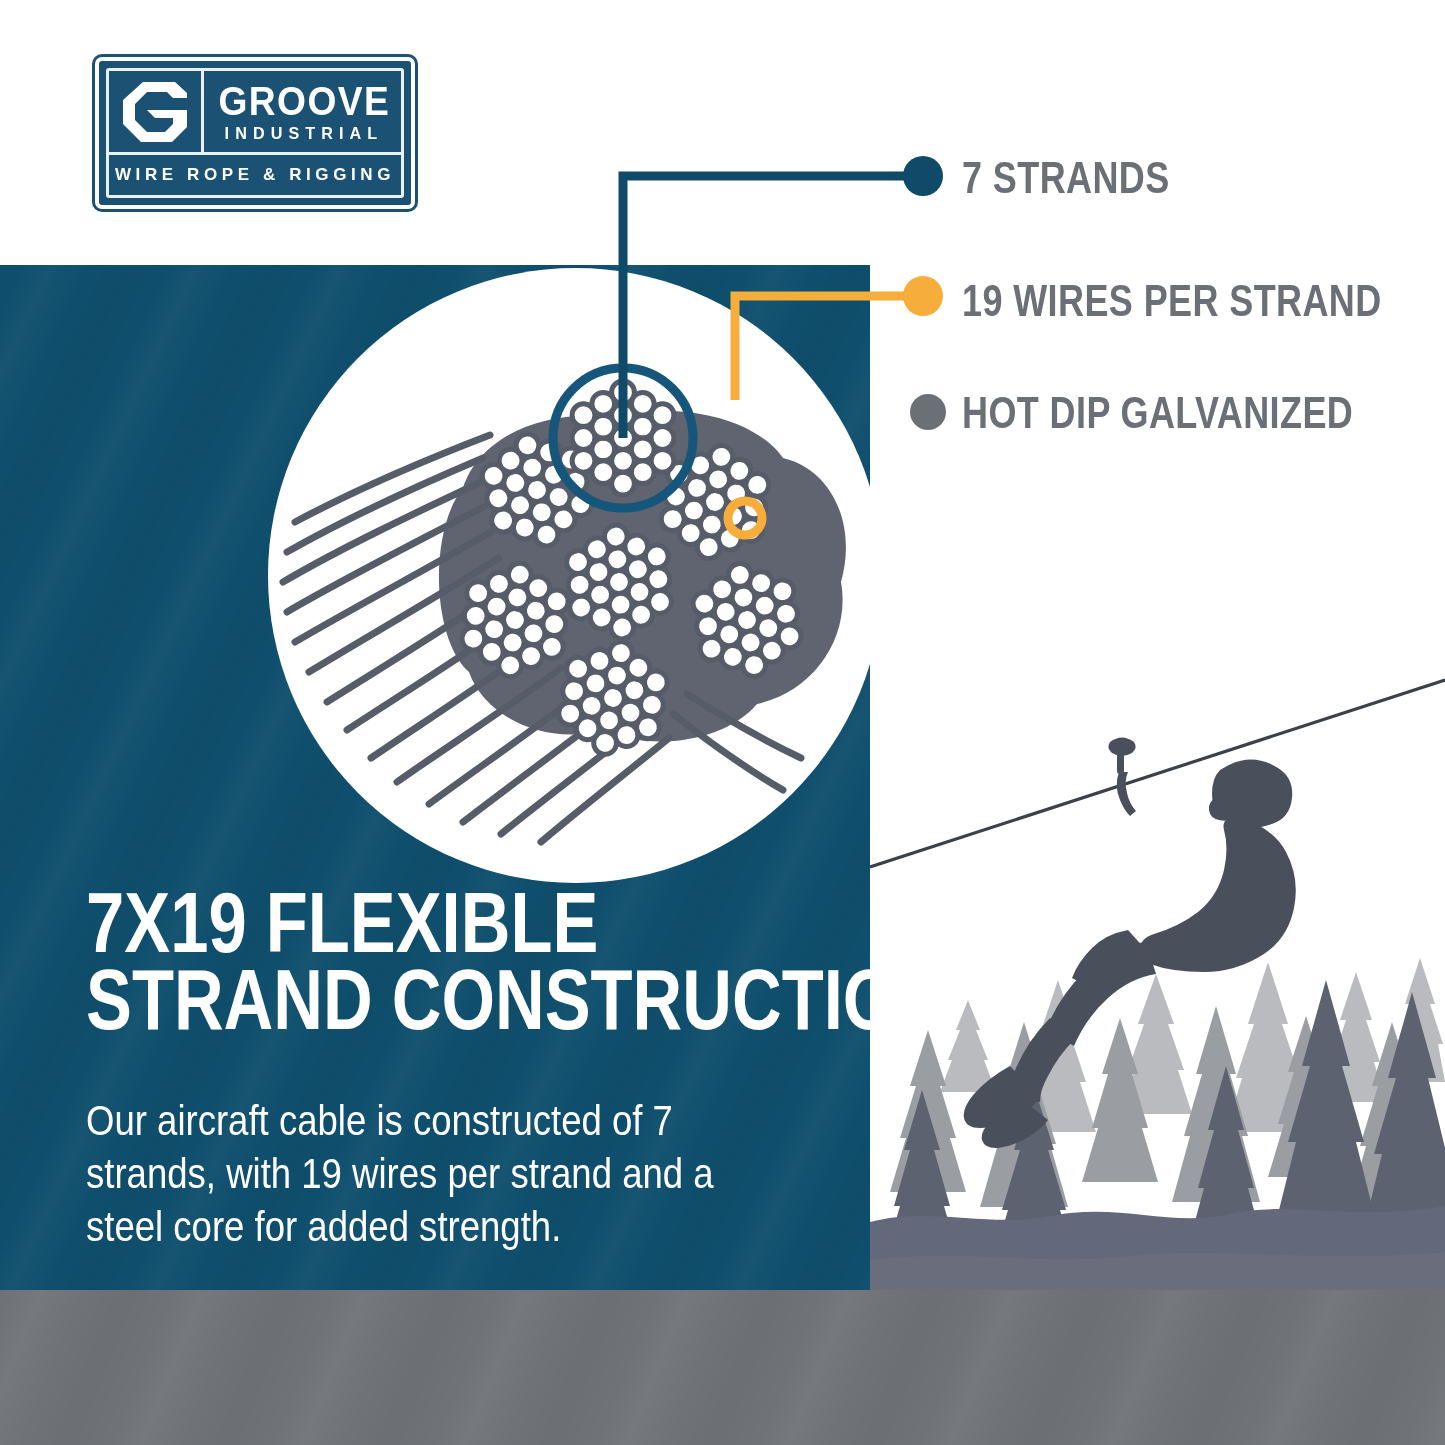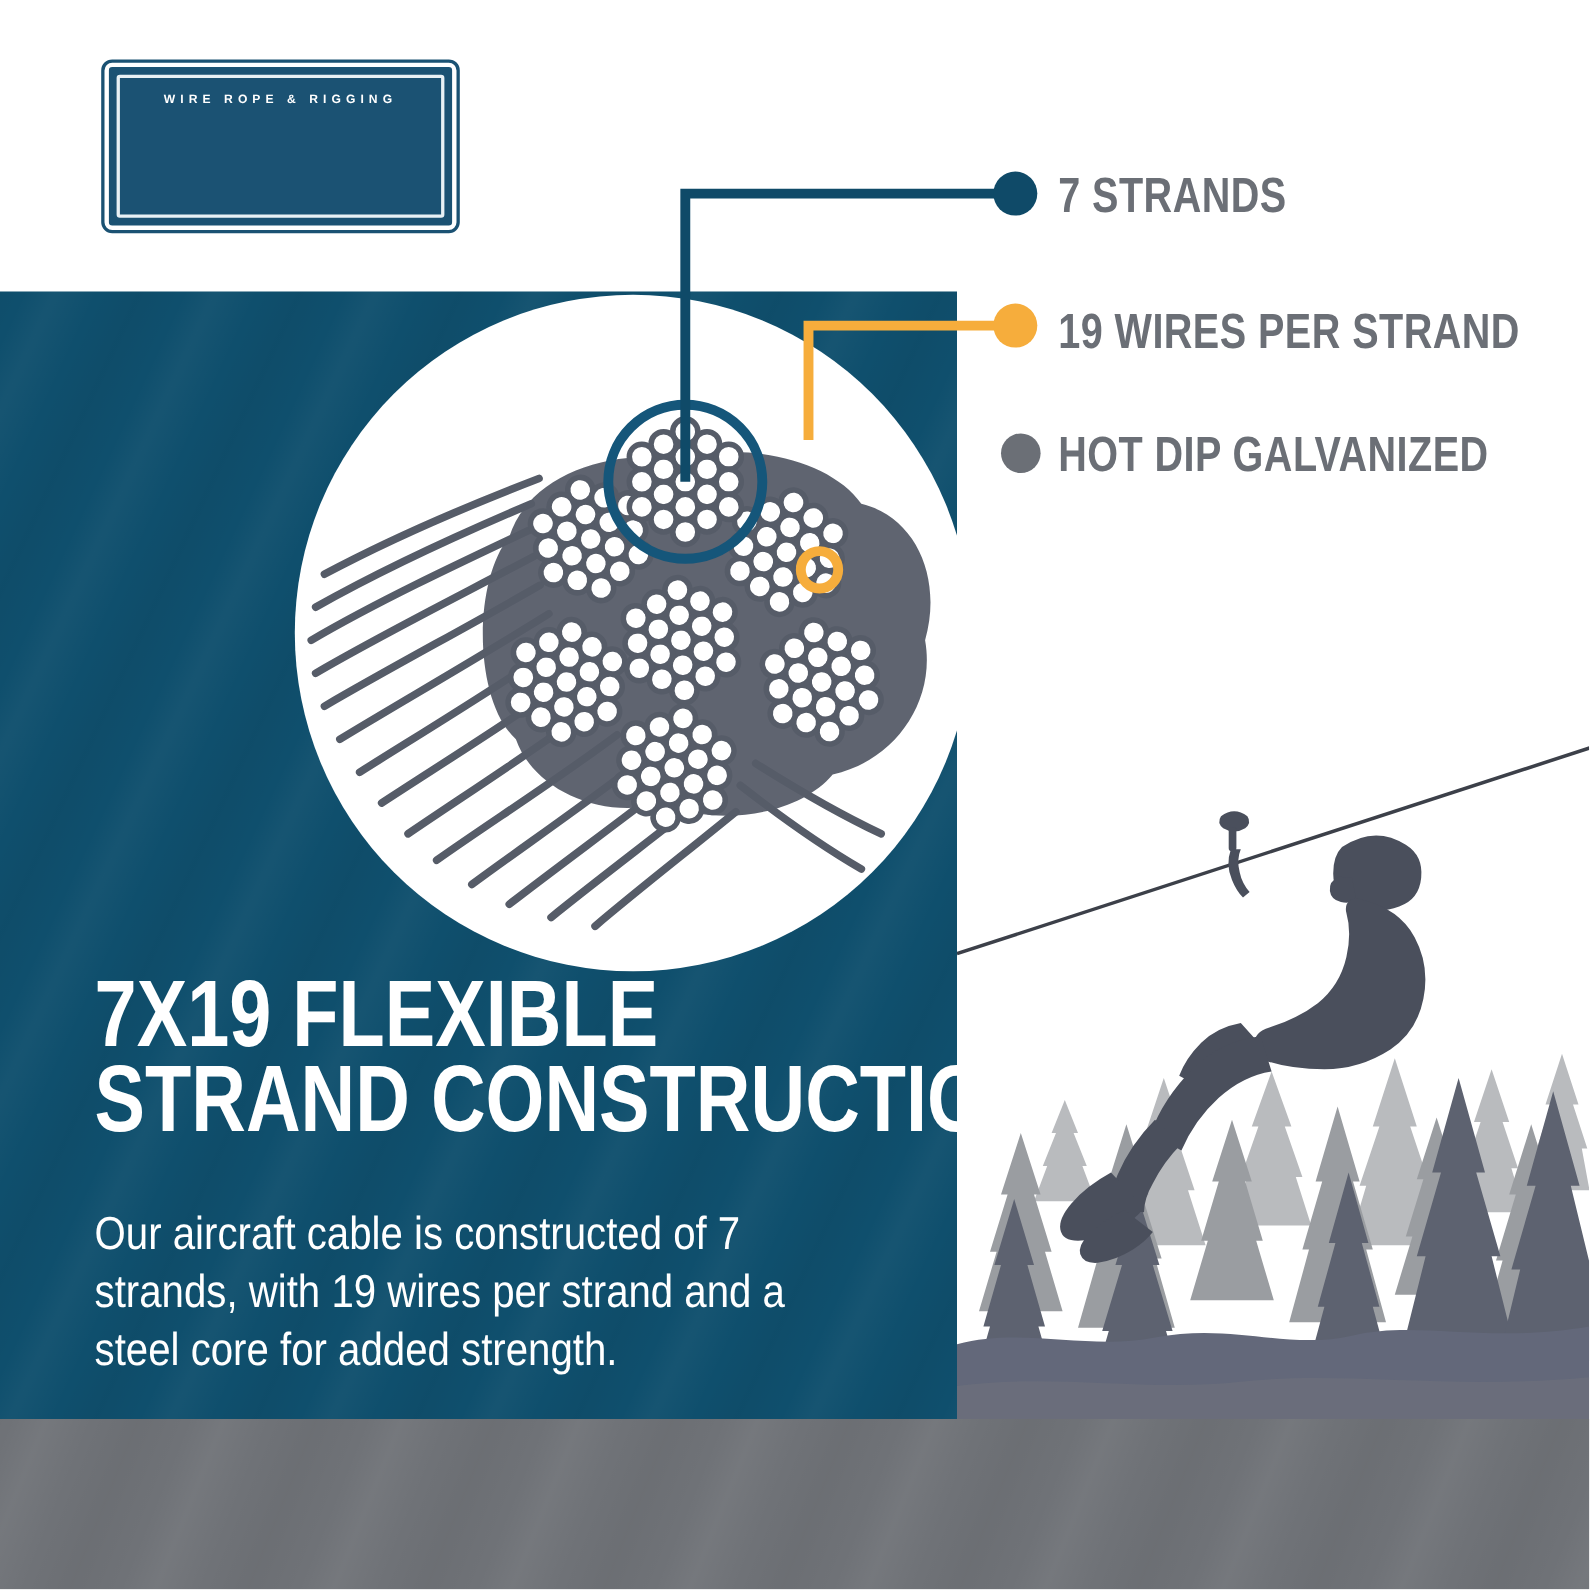--- a/index.html
+++ b/index.html
@@ -45,21 +45,21 @@
   }
   #logo-sub{
     color:#ffffff;font-weight:bold;font-size:16.5px;line-height:1;
     letter-spacing:6.2px;margin-top:5px;white-space:nowrap;
     transform:scaleX(0.98);transform-origin:center;
   }
   #logo-tag{
     height:40px;flex:0 0 40px;display:flex;align-items:center;justify-content:center;
   }
   #logo-tag span{
-    color:#ffffff;font-weight:bold;font-size:11px;letter-spacing:4.6px;white-space:nowrap;
+    color:#ffffff;font-weight:bold;font-size:17px;letter-spacing:4.6px;white-space:nowrap;
   }
 
   
   #blue-panel{
     position:absolute;left:0;top:265px;width:870px;height:1025px;
     background:#0f4f6d;
     overflow:hidden;
   }
   #blue-panel .waves{
     position:absolute;inset:-20% -20% -20% -20%;
@@ -143,20 +143,31 @@
        rgba(255,255,255,0.000) 150px);
   }
 </style>
 </head>
 <body>
 
 <div id="page">
 
   <div id="logo">
     <div id="logo-inner">
+      <div id="logo-top">
+        <div id="logo-mark">
+          <svg viewBox="0 0 64 60" aria-hidden="true">
+            <path d="M20 0 H52 L64 11 V16 H50 L44 10 H24 L12 22 V38 L24 50 H42 L50 42 V36 H32 L24 28 H64 V45 L49 60 H18 L0 42 V18 Z" fill="#ffffff"></path>
+          </svg>
+        </div>
+        <div id="logo-words">
+          <div id="logo-name">GROOVE</div>
+          <div id="logo-sub">INDUSTRIAL</div>
+        </div>
+      </div>
       <div id="logo-tag">
         <span>WIRE ROPE &amp; RIGGING</span>
       </div>
     </div>
   </div>
 
   <div id="blue-panel">
     <div class="waves"></div>
   </div>
 

